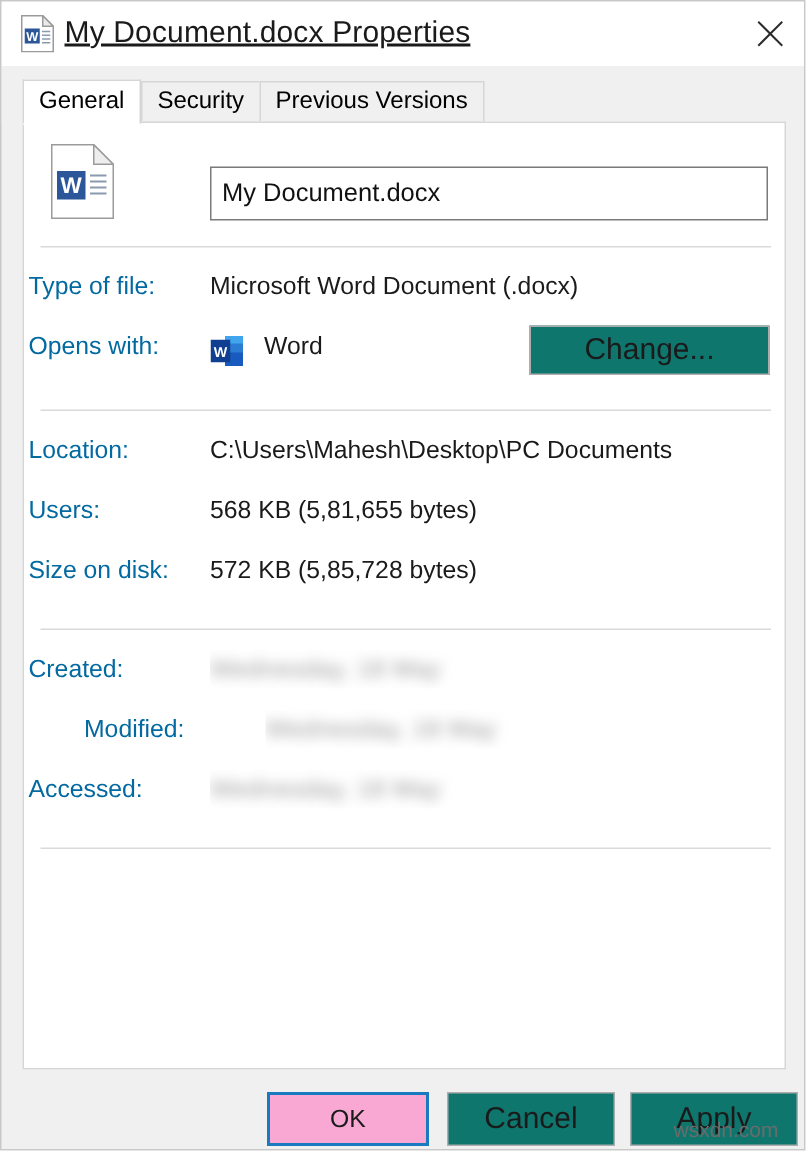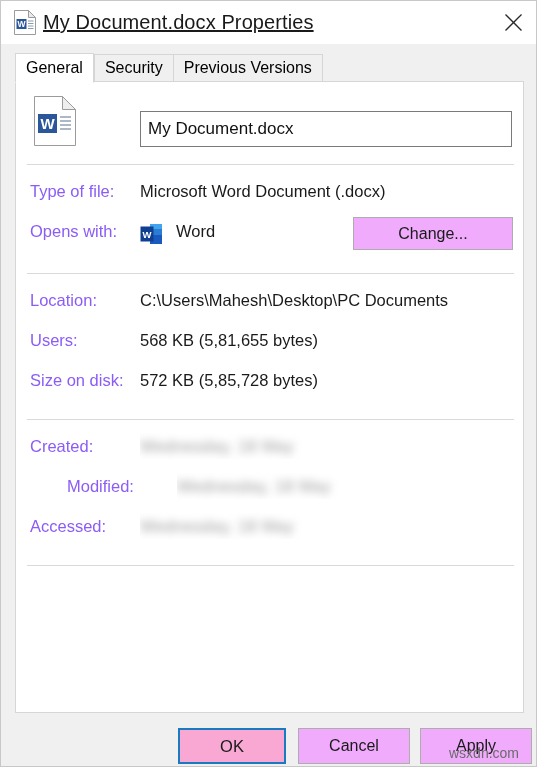--- a/index.html
+++ b/index.html
@@ -111,45 +111,45 @@
   }
 
   .divider {
     position: absolute;
     left: 11px; width: 487px; height: 1px;
     background: #d9d9d9;
   }
 
   .row { position: absolute; left: 0; width: 100%; height: 28px; }
   .row .lbl {
-    position: absolute; left: 14px; top: 0;
-    font-size: 16.5px; color: #8b5cf6;
+    position: absolute; left: 3px; top: 0;
+    font-size: 16.5px; color: #0369a1;
     white-space: nowrap;
   }
   .row .val {
     position: absolute; left: 124px; top: 0;
     font-size: 16.5px; color: #1a1a1a;
     white-space: nowrap;
   }
 
   
   #openswith-icon {
     position: absolute; left: 124px; top: 1px;
     width: 23px; height: 22px;
   }
   #openswith-name {
     position: absolute; left: 160px; top: 0;
     font-size: 16.5px; color: #1a1a1a;
   }
 
   .btn {
-    background: #f0abfc;
+    background: #0f766e;
     border: 1px solid #adadad;
     font-family: "Liberation Sans", sans-serif;
-    font-size: 16px;
+    font-size: 20px;
     color: #1a1a1a;
     display: flex; align-items: center; justify-content: center;
     cursor: default;
     white-space: nowrap;
   }
 
   #change-btn {
     position: absolute; left: 337px; top: -5px;
     width: 160px; height: 33px;
   }

